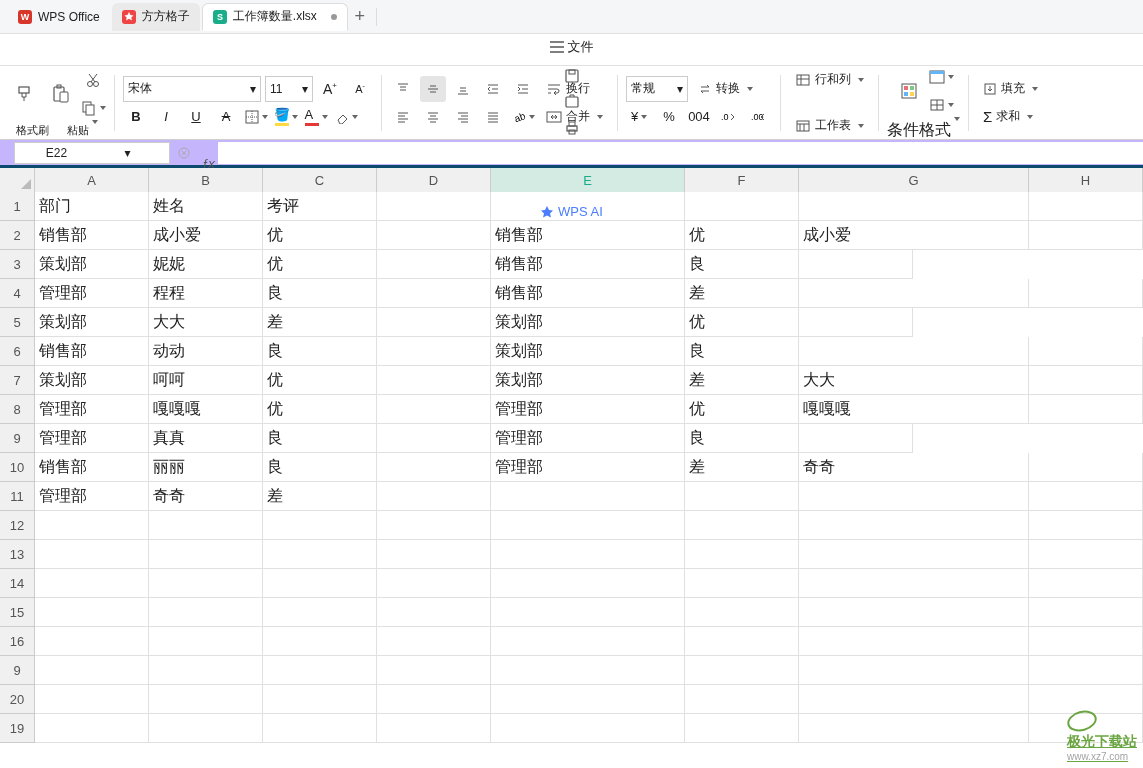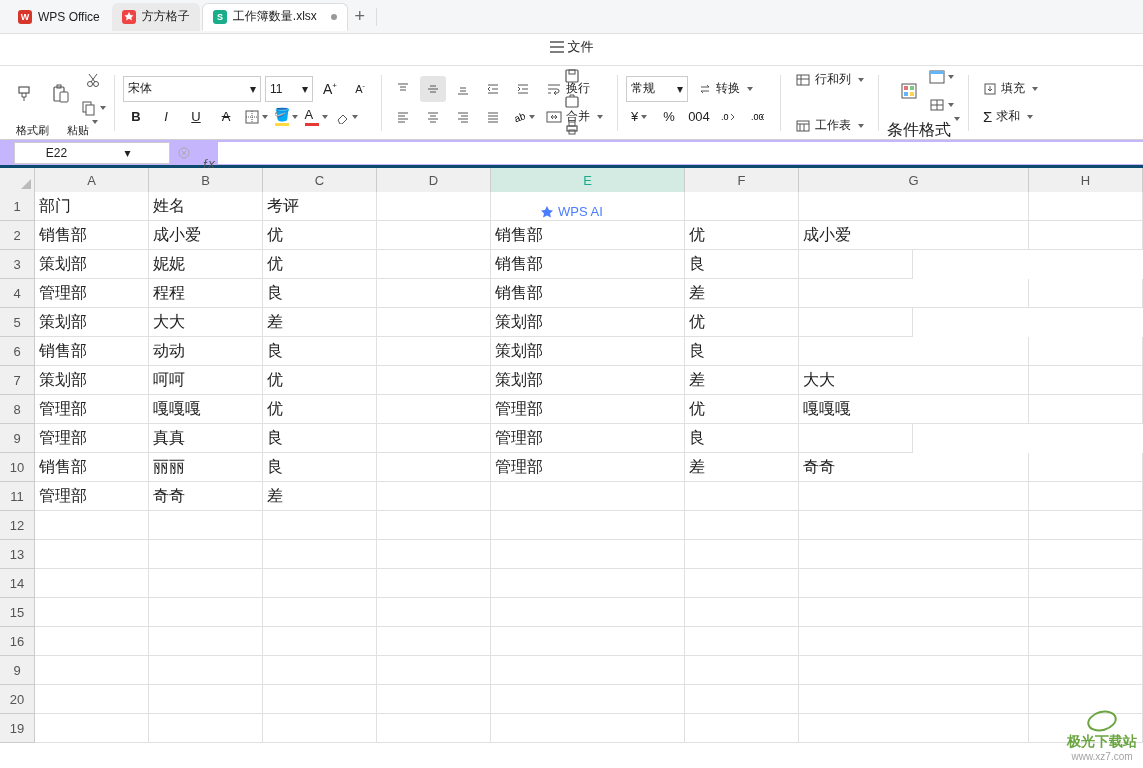--- a/index.html
+++ b/index.html
@@ -58,21 +58,21 @@
 .col-h.sel { background: #d4ebe4; color: #1aad89; font-weight: 500; }
 .grid-body { display: flex; }
 .row-headers { width: 50px; }
 .row-h { height: 29px; border-right: 1px solid #ccc; border-bottom: 1px solid #ccc; display: flex; align-items: center; justify-content: center; font-size: 13px; color: #555; background: #f0f0f0; }
 .cells-wrap { position: relative; }
 .cells { position: relative; border-radius: 18px; }
 .row { display: flex; height: 29px; }
 .cell { height: 29px; border-right: 1px solid #e0e0e0; border-bottom: 1px solid #e0e0e0; padding: 0 4px; display: flex; align-items: center; font-size: 16px; font-family: "宋体", serif; overflow: hidden; white-space: nowrap; }
 
 
-.watermark { position: absolute; right: 6px; bottom: 6px; display: flex; flex-direction: column; align-items: center; font-size: 11px; color: #5a9c2c; opacity: .9; pointer-events: none; }
+.watermark { position: absolute; right: 6px; bottom: 6px; display: flex; flex-direction: column; align-items: flex-start; font-size: 11px; color: #5a9c2c; opacity: .9; pointer-events: none; text-decoration: underline; }
 .watermark .logo { width: 30px; height: 20px; border: 2px solid #5a9c2c; border-radius: 50%; transform: rotate(-15deg); margin-bottom: 2px; }
 .watermark .cn { font-weight: bold; font-size: 14px; }
 .watermark .url { color: #999; font-size: 10px; }
 
 svg { display: block; }
 </style>
 </head>
 <body>
 
 <div class="title-bar">

